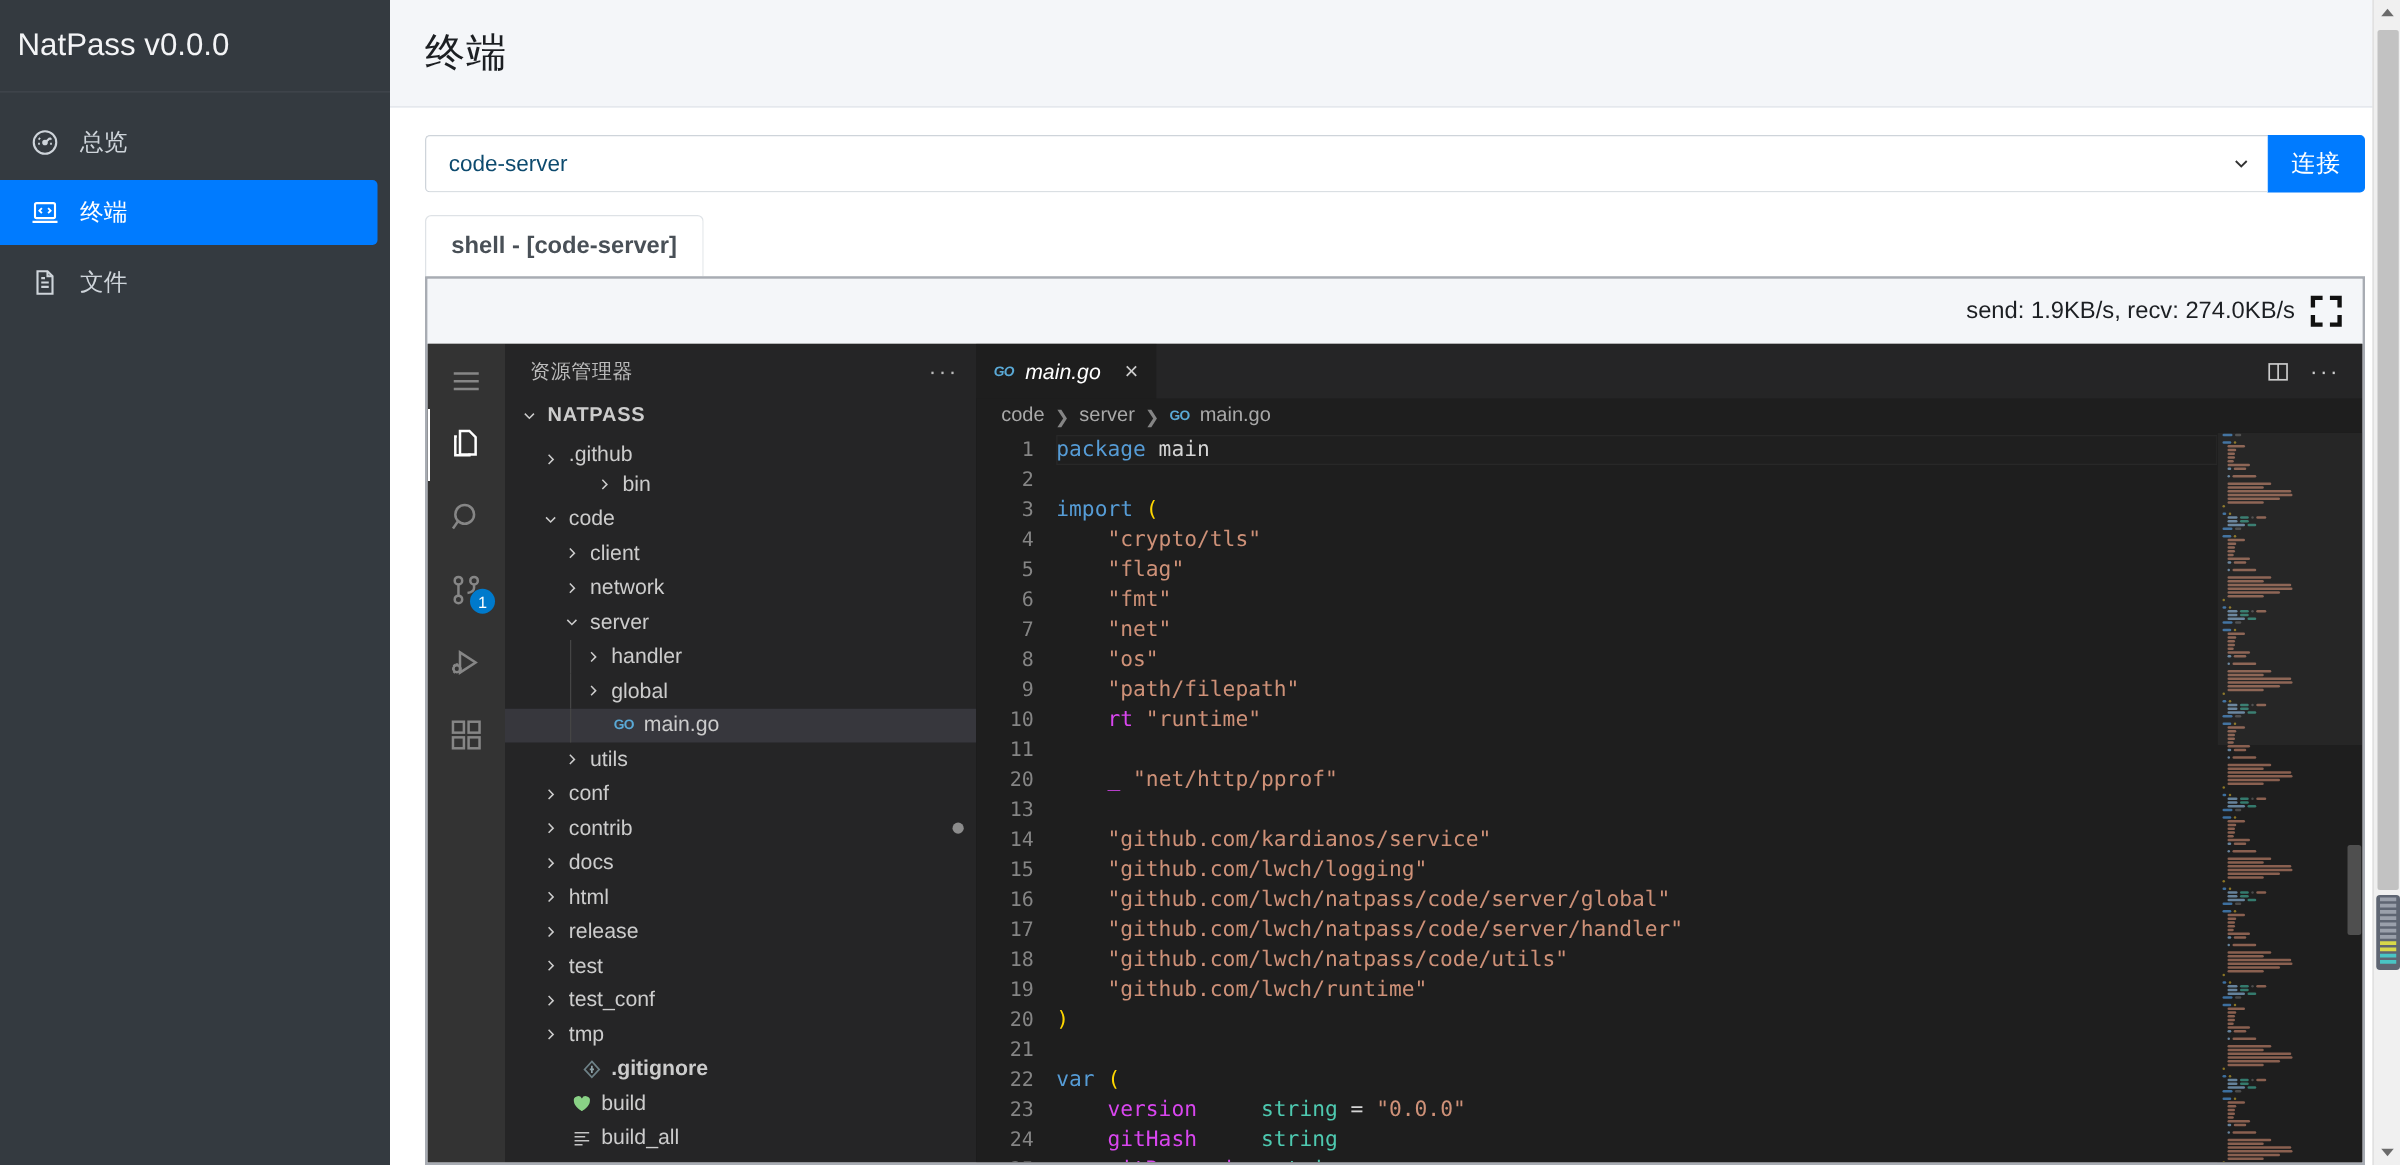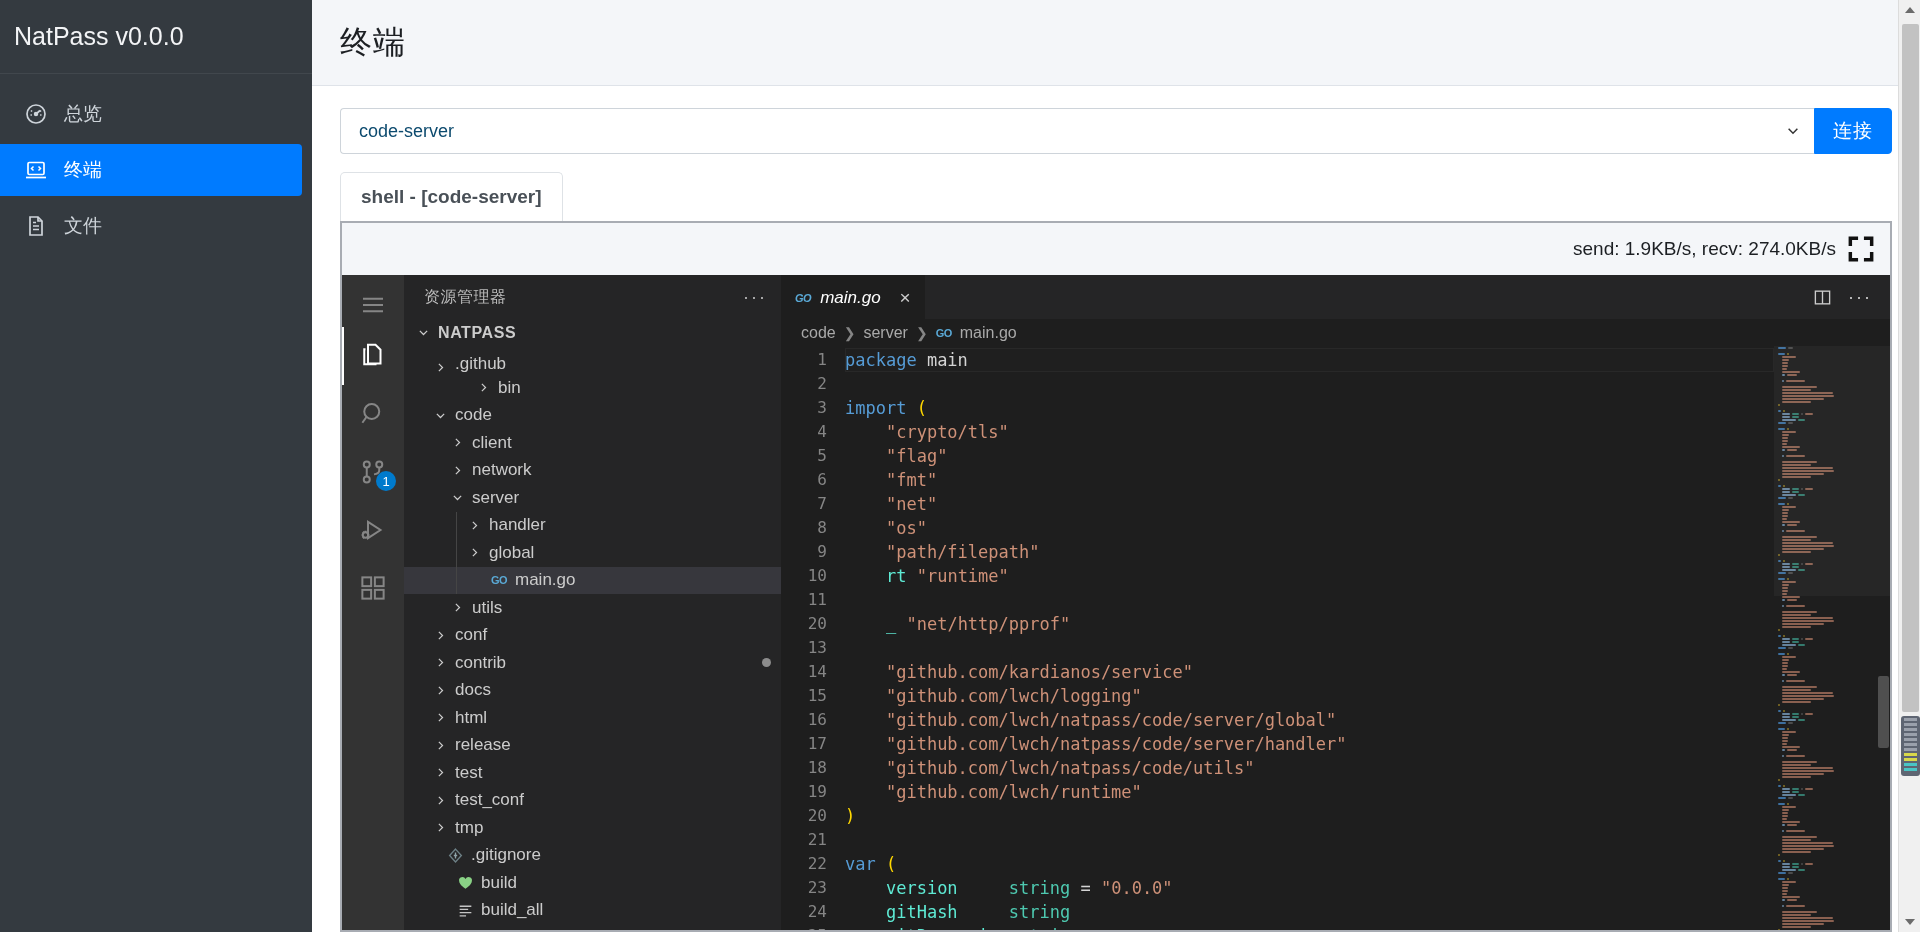--- a/index.html
+++ b/index.html
@@ -165,21 +165,21 @@
   .codecol {
     flex: 1; font-family: "DejaVu Sans Mono", monospace; font-size: 17px;
     padding-top: 2px; padding-left: 8px; white-space: pre; overflow: hidden;
     position: relative;
   }
   .codecol .ln { height: 24px; line-height: 24px; }
   .codecol .ln.cur { background: #1f1f1f; box-shadow: inset 0 0 0 1px #282828; }
   .kw { color: #569cd6; }
   .str { color: #ce9178; }
   .pkg { color: #4ec9b0; }
-  .id { color: #5eead4; }
+  .id { color: #d946ef; }
   .pl { color: #ffd700; }
   .plain2 { color: #d4d4d4; }
 
   .minimap {
     width: 116px; min-width: 116px; background: #1e1e1e; position: relative; overflow: hidden;
   }
   .mm-line { height: 3px; display: flex; gap: 2px; align-items: center; padding-left: 4px; }
   .mm-seg { height: 2px; border-radius: 1px; }
   .mm-slider { position: absolute; left: 0; right: 0; top: 0; height: 250px; background: rgba(255,255,255,0.04); }
 
@@ -479,21 +479,21 @@
                 <span class="tlabel">test_conf</span>
               </div>
               <div class="trow" style="padding-left: 27px;">
                 <span class="tw">
                   <svg viewBox="0 0 16 16" fill="none" stroke="currentColor" stroke-width="1.5">
                     <path d="M6 3.5 L10.5 8 L6 12.5"></path>
                   </svg>
                 </span>
                 <span class="tlabel">tmp</span>
               </div>
-              <div class="trow" style="padding-left: 17px;">
+              <div class="trow" style="padding-left: 35px; font-weight: bold;">
                 <span class="tw"></span>
                 <span class="ticon">
                   <svg viewBox="0 0 16 16" fill="none" stroke="#6d8086" stroke-width="1.3">
                     <path d="M8 2 L13.5 8 L8 14 L2.5 8 Z"></path>
                     <path d="M8 5.2v5.6M6.4 8h3.2" stroke="#8fa3a8"></path>
                   </svg>
                 </span>
                 <span class="tlabel">.gitignore</span>
               </div>
               <div class="trow" style="padding-left: 27px;">

